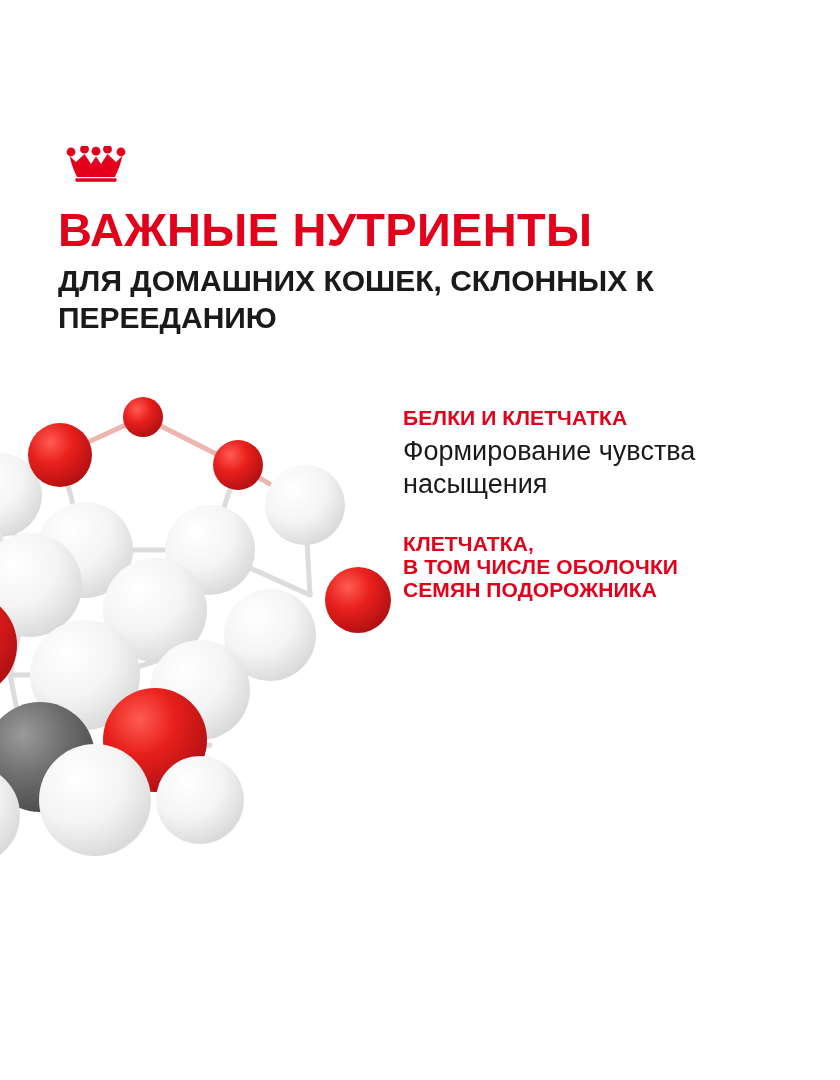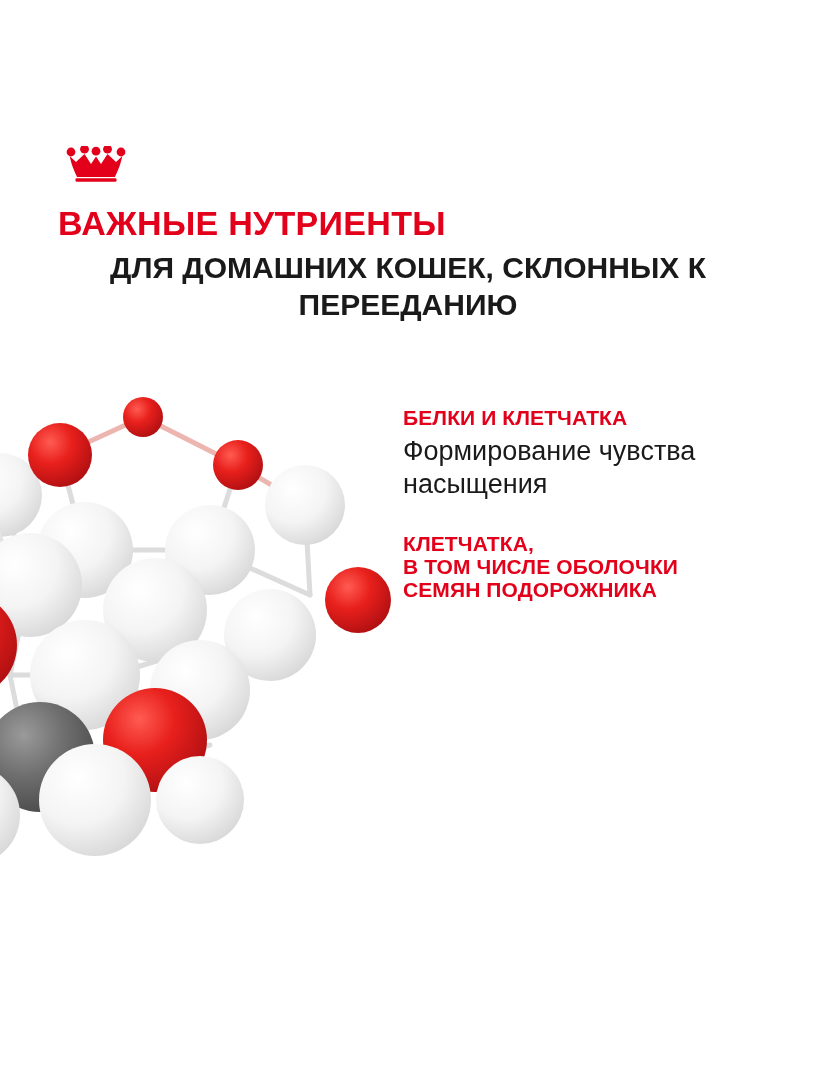--- a/index.html
+++ b/index.html
@@ -26,35 +26,34 @@
   }
 
   
   .title-block {
     position: absolute;
     left: 58px;
     top: 206px;
     width: 700px;
   }
   .title-main {
-    font-size: 34px;
+    font-size: 47px;
     font-weight: bold;
     color: #e2001a;
     letter-spacing: 0.3px;
     line-height: 1.0;
     margin: 0 0 10px 0;
     white-space: nowrap;
   }
   .title-sub {
     font-size: 30px;
     font-weight: bold;
     color: #1a1a1a;
     line-height: 1.22;
     margin: 0;
-    text-align: center;
   }
 
   
   .molecule {
     position: absolute;
     left: -90px;
     top: 345px;
     width: 520px;
     height: 560px;
   }

